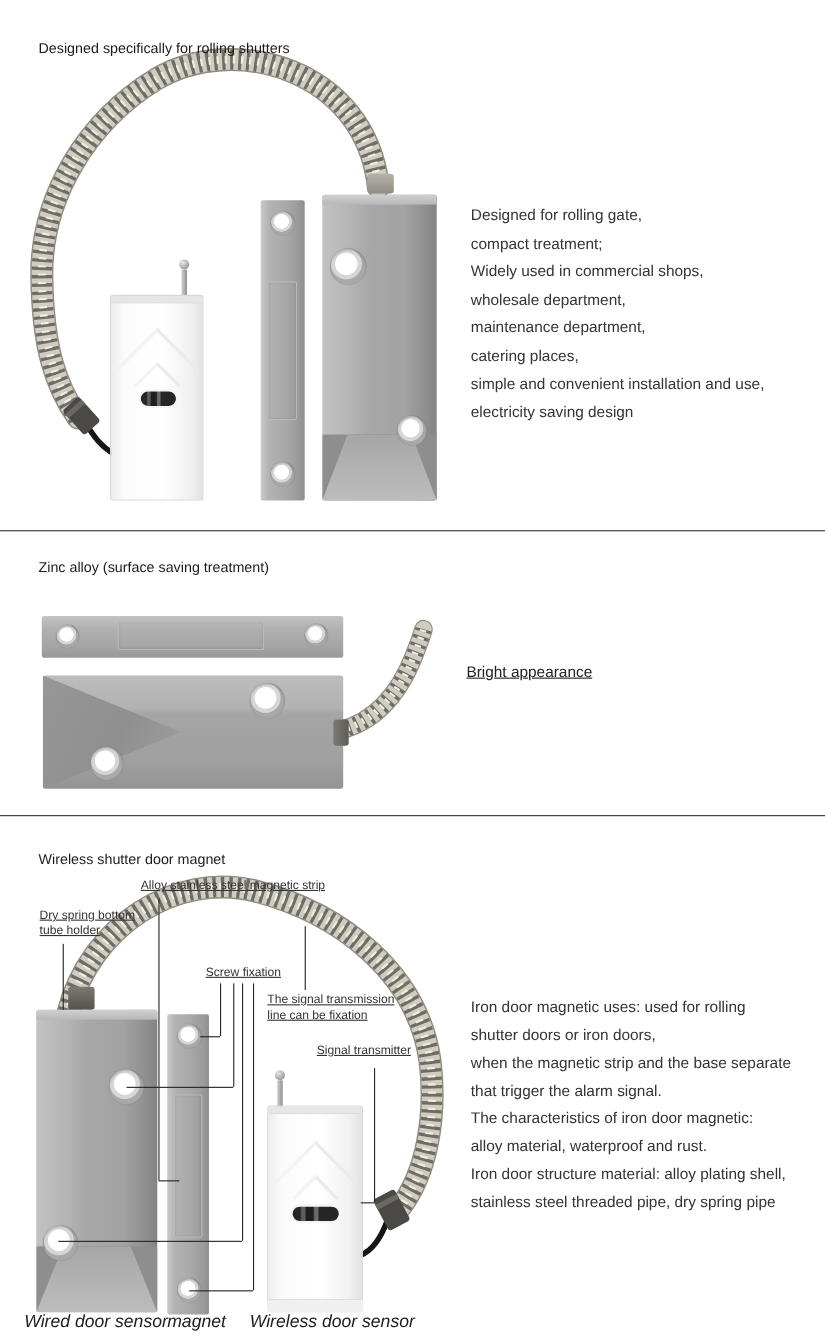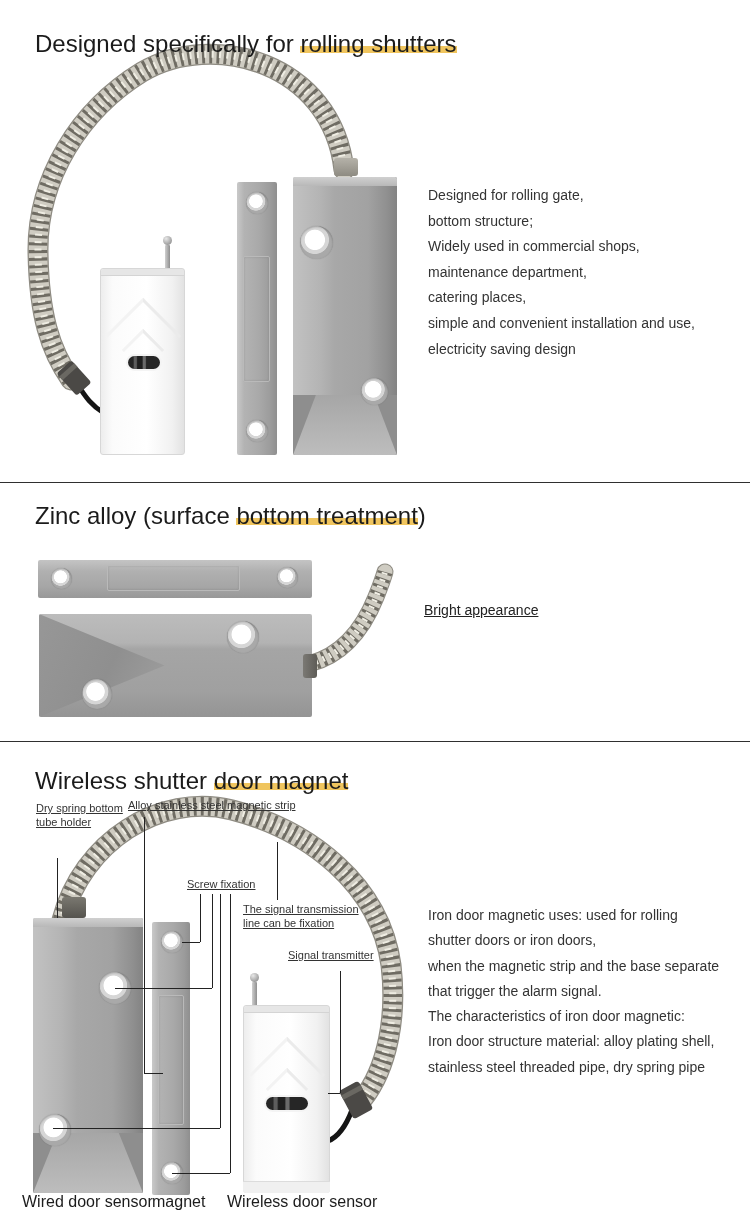--- a/index.html
+++ b/index.html
@@ -1,36 +1,36 @@
 <!DOCTYPE html>
 <html style="--hl: #f0c55e; --divider: #2f2f2f;"><head>
 <meta charset="utf-8">
 <style>
   * { margin:0; padding:0; box-sizing:border-box; }
   html,body { background:#fff; }
   body { font-family:"Liberation Sans", sans-serif; }
   .page { position:relative; width:750px; height:1216px; background:#fff; overflow:hidden; color:#1e1e1e; }
 
-  .heading { position:absolute; font-size:24px; line-height:22px; color:#1b1b1b; white-space:nowrap; z-index:5; }
+  .heading { position:absolute; font-size:13px; line-height:22px; color:#1b1b1b; white-space:nowrap; z-index:5; }
   .hl { background-image:linear-gradient(var(--hl,#f0c55e) 0 0); background-repeat:no-repeat;
         background-size:100% 7px; background-position:0 16px; }
 
   .divider { position:absolute; left:0; width:750px; height:1px; background:var(--divider,#2f2f2f); z-index:5; }
 
   .textcol { position:absolute; font-size:14px; color:#333; z-index:5; }
   .textcol .ln { height:25.6px; line-height:25.6px; white-space:nowrap; }
   .caption { position:absolute; font-size:14px; color:#222; z-index:5; }
 
   .callout { position:absolute; font-size:11px; color:#333; line-height:13.5px; z-index:6;text-decoration:underline; }
   .nowrap { white-space:nowrap; }
 
   .line { position:absolute; background:#222; z-index:4; }
   .v { width:1px; } .h { height:1px; }
 
-  .blabel { position:absolute; top:1193px; font-size:16px; color:#1c1c1c; white-space:nowrap; z-index:5; }
+  .blabel { position:absolute; top:1193px; font-size:16px; color:#1c1c1c; white-space:nowrap; z-index:5;font-style:italic; }
 
   svg.coils { position:absolute; left:0; top:0; z-index:1; pointer-events:none; }
 
   .metal { position:absolute; z-index:2; overflow:hidden; }
   .magnet-v { background:linear-gradient(90deg,#c9c9c9 0,#b3b3b3 18%,#a9a9a9 55%,#9b9b9b 85%,#8f8f8f 100%); border-radius:2px; }
   .magnet-h { background:linear-gradient(180deg,#c4c4c4 0,#b0b0b0 30%,#a6a6a6 70%,#989898 100%); border-radius:2px; }
   .block-v  { background:linear-gradient(90deg,#c2c2c2 0,#b4b4b4 26%,#a8a8a8 40%,#a2a2a2 72%,#909090 90%,#838383 100%); border-radius:2px; }
   .block-h  { background:linear-gradient(180deg,#bcbcbc 0,#b3b3b3 28%,#a5a5a5 34%,#a0a0a0 75%,#949494 100%); border-radius:2px; }
   .face-top { position:absolute; left:0; right:0; top:0; height:9px; background:linear-gradient(#d0d0d0,#b8b8b8); }
   .bevel-band { position:absolute; left:0; right:0; bottom:0; height:60px; background:#8e8e8e; }
@@ -115,32 +115,33 @@
   <div class="metal block-v" style="left:293px; top:177px; width:104px; height:278px;">
     <div class="face-top"></div>
     <div class="bevel-band"></div>
     <div class="bevel-tri"></div>
   </div>
   <div class="hole" style="left:300px; top:226px; width:33px; height:33px;"></div>
   <div class="hole" style="left:361px; top:378px; width:27px; height:27px;"></div>
 
   <div class="textcol" style="left:428px; top:183px;">
     <div class="ln">Designed for rolling gate,</div>
-    <div class="ln">bottom structure;</div>
+    <div class="ln">compact treatment;</div>
     <div class="ln">Widely used in commercial shops,</div>
+    <div class="ln">wholesale department,</div>
     <div class="ln">maintenance department,</div>
     <div class="ln">catering places,</div>
     <div class="ln">simple and convenient installation and use,</div>
     <div class="ln">electricity saving design</div>
   </div>
 
   <div class="divider" style="top:482px;"></div>
 
   <div class="heading" style="left:35px; top:505px;">
-    <span>Zinc alloy (surface </span><span class="hl">bottom treatment</span><span>)</span>
+    <span>Zinc alloy (surface </span><span class="hl">saving treatment</span><span>)</span>
   </div>
 
   <div class="metal magnet-h" style="left:38px; top:560px; width:274px; height:38px;">
     <div class="recess" style="left:69px; top:5px; width:133px; height:26px;"></div>
   </div>
   <div class="hole" style="left:51px; top:568px; width:21px; height:21px;"></div>
   <div class="hole" style="left:277px; top:567px; width:21px; height:21px;"></div>
 
   <div class="metal block-h" style="left:39px; top:614px; width:273px; height:103px;">
     <div class="bevel-left"></div>
@@ -151,21 +152,21 @@
 
   <div class="caption" style="left:424px; top:602px;text-decoration:underline;">Bright appearance</div>
 
   <div class="divider" style="top:741px;"></div>
 
   <div class="heading" style="left:35px; top:770px;">
     <span>Wireless shutter </span><span class="hl">door magnet</span><span></span>
   </div>
 
   <div class="callout nowrap" style="left:128px; top:799px;">Alloy stainless steel magnetic strip</div>
-  <div class="callout" style="left:36px; top:802px; width:96px;">Dry spring bottom tube holder</div>
+  <div class="callout" style="left:36px; top:826px; width:96px;">Dry spring bottom tube holder</div>
   <div class="callout nowrap" style="left:187px; top:878px;">Screw fixation</div>
   <div class="callout" style="left:243px; top:903px; width:122px;">The signal transmission line can be fixation</div>
   <div class="callout nowrap" style="left:288px; top:949px;">Signal transmitter</div>
 
   <div class="line v" style="left:144px; top:817px; height:256px;"></div>
   <div class="line h" style="left:144px; top:1073px; width:19px;"></div>
   <div class="line v" style="left:57px;  top:858px; height:60px;"></div>
   <div class="line v" style="left:200px; top:894px; height:48px;"></div>
   <div class="line h" style="left:182px; top:942px; width:18px;"></div>
   <div class="line v" style="left:212px; top:894px; height:94px;"></div>
@@ -206,17 +207,18 @@
   <div class="blabel" style="left:22px;">Wired door sensor</div>
   <div class="blabel" style="left:152px;">magnet</div>
   <div class="blabel" style="left:227px;">Wireless door sensor</div>
 
   <div class="textcol" style="left:428px; top:903px;">
     <div class="ln" style="height:25.3px; line-height:25.3px;">Iron door magnetic uses: used for rolling</div>
     <div class="ln" style="height:25.3px; line-height:25.3px;">shutter doors or iron doors,</div>
     <div class="ln" style="height:25.3px; line-height:25.3px;">when the magnetic strip and the base separate</div>
     <div class="ln" style="height:25.3px; line-height:25.3px;">that trigger the alarm signal.</div>
     <div class="ln" style="height:25.3px; line-height:25.3px;">The characteristics of iron door magnetic:</div>
+    <div class="ln" style="height:25.3px; line-height:25.3px;">alloy material, waterproof and rust.</div>
     <div class="ln" style="height:25.3px; line-height:25.3px;">Iron door structure material: alloy plating shell,</div>
     <div class="ln" style="height:25.3px; line-height:25.3px;">stainless steel threaded pipe, dry spring pipe</div>
   </div>
 
 </div>
 
 </body></html>

